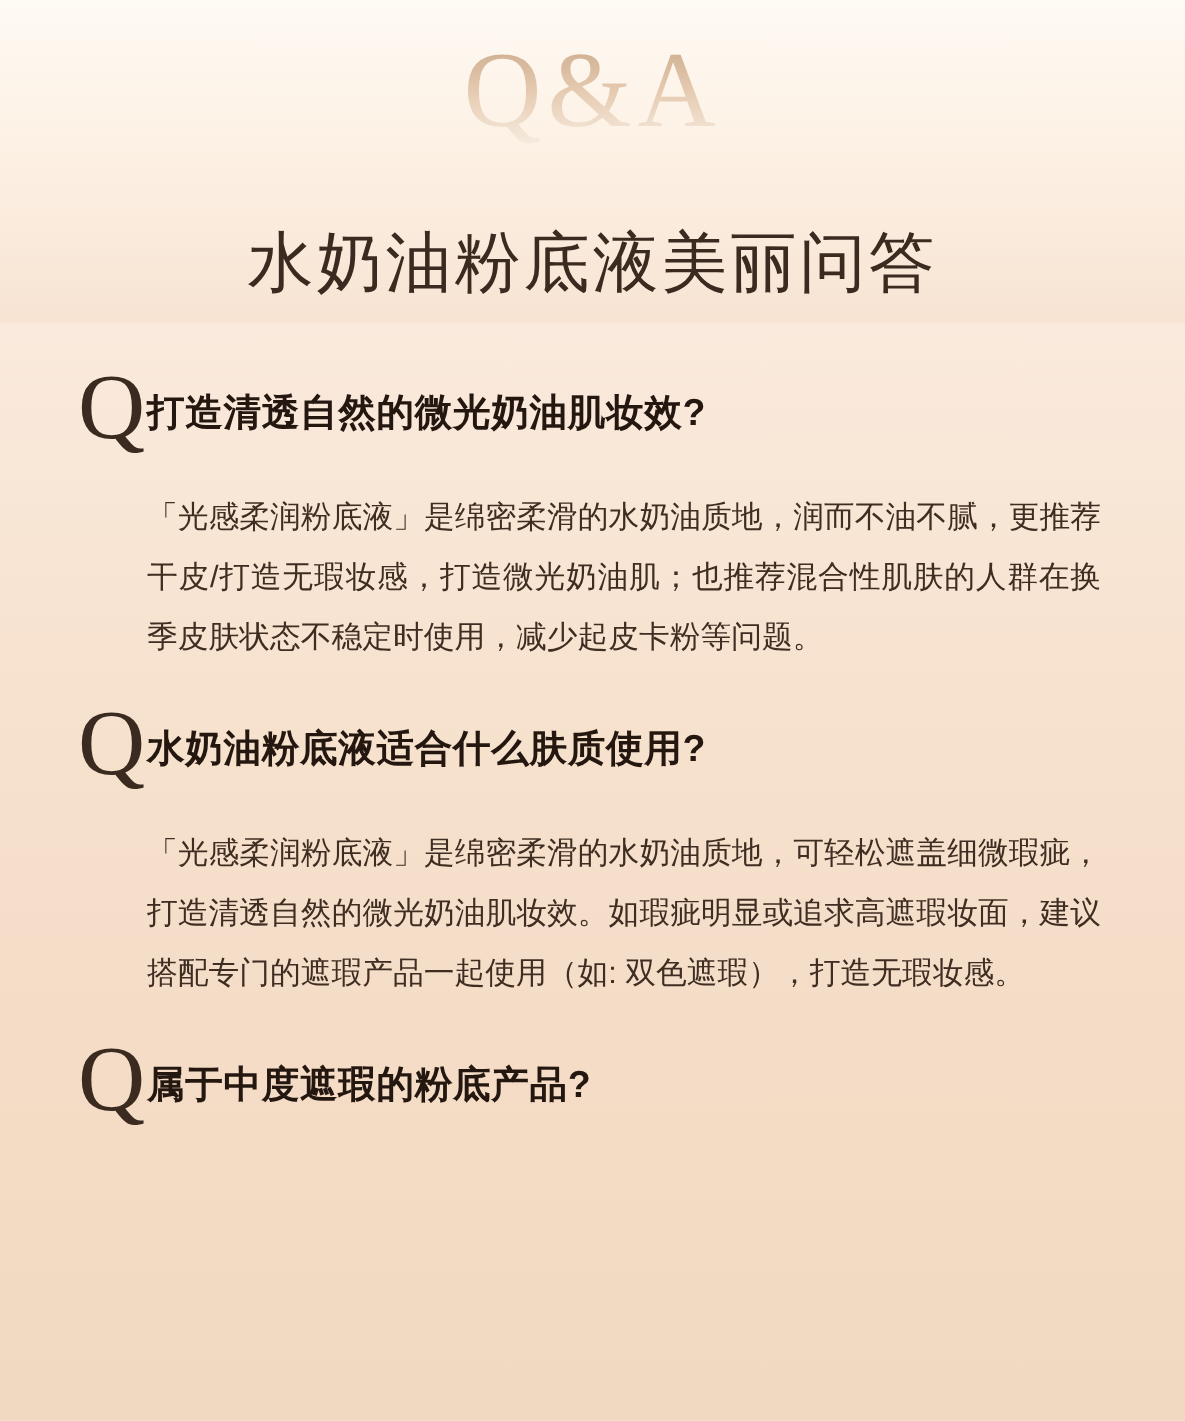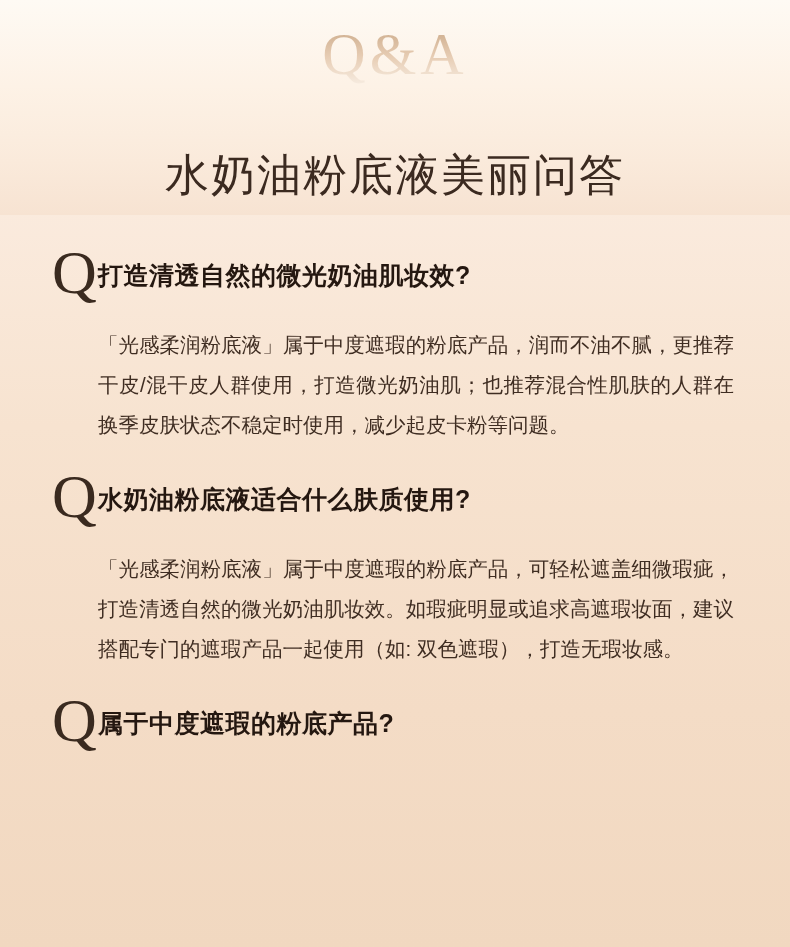--- a/index.html
+++ b/index.html
@@ -26,21 +26,21 @@
     height: 215px;
     text-align: center;
     background: linear-gradient(180deg, #fefaf4 0%, #fdf2e6 40%, #faeadb 75%, #f7e3d2 100%);
   }
   .qa-mark {
     position: absolute;
     left: 0;
     right: 0;
     top: 24px;
     font-family: "Liberation Serif", serif;
-    font-size: 60px;
+    font-size: 72px;
     letter-spacing: 4px;
     font-weight: 400;
     color: #e3c7ac;
     background: linear-gradient(180deg, #c9a887 0%, #e7cdb4 55%, #f6ebdf 100%);
     -webkit-background-clip: text;
     background-clip: text;
     -webkit-text-fill-color: transparent;
     line-height: 1;
     user-select: none;
   }
@@ -111,29 +111,29 @@
     <div class="header-title">水奶油粉底液美丽问答</div>
   </div>
 
   <div class="content">
 
     <div class="qa-block">
       <div class="q-row">
         <span class="q-letter">Q</span>
         <div class="q-text">打造清透自然的微光奶油肌妆效?</div>
       </div>
-      <div class="a-text">「光感柔润粉底液」属于中度遮瑕的粉底产品，润而不油不腻，更推荐干皮/混干皮人群使用，打造微光奶油肌；也推荐混合性肌肤的人群在换季皮肤状态不稳定时使用，减少起皮卡粉等问题。</div>
+      <div class="a-text">「光感柔润粉底液」是绵密柔滑的水奶油质地，润而不油不腻，更推荐干皮/打造无瑕妆感，打造微光奶油肌；也推荐混合性肌肤的人群在换季皮肤状态不稳定时使用，减少起皮卡粉等问题。</div>
     </div>
 
     <div class="qa-block">
       <div class="q-row">
         <span class="q-letter">Q</span>
         <div class="q-text">水奶油粉底液适合什么肤质使用?</div>
       </div>
-      <div class="a-text">「光感柔润粉底液」属于中度遮瑕的粉底产品，可轻松遮盖细微瑕疵，打造清透自然的微光奶油肌妆效。如瑕疵明显或追求高遮瑕妆面，建议搭配专门的遮瑕产品一起使用（如: 双色遮瑕），打造无瑕妆感。</div>
+      <div class="a-text">「光感柔润粉底液」是绵密柔滑的水奶油质地，可轻松遮盖细微瑕疵，打造清透自然的微光奶油肌妆效。如瑕疵明显或追求高遮瑕妆面，建议搭配专门的遮瑕产品一起使用（如: 双色遮瑕），打造无瑕妆感。</div>
     </div>
 
     <div class="qa-block">
       <div class="q-row">
         <span class="q-letter">Q</span>
         <div class="q-text">属于中度遮瑕的粉底产品?</div>
       </div>
     </div>
 
   </div>

